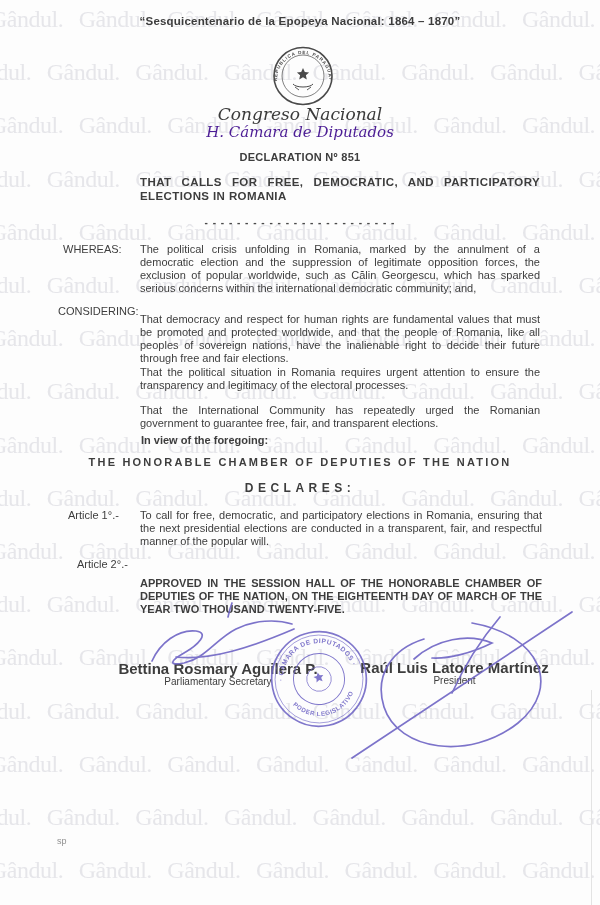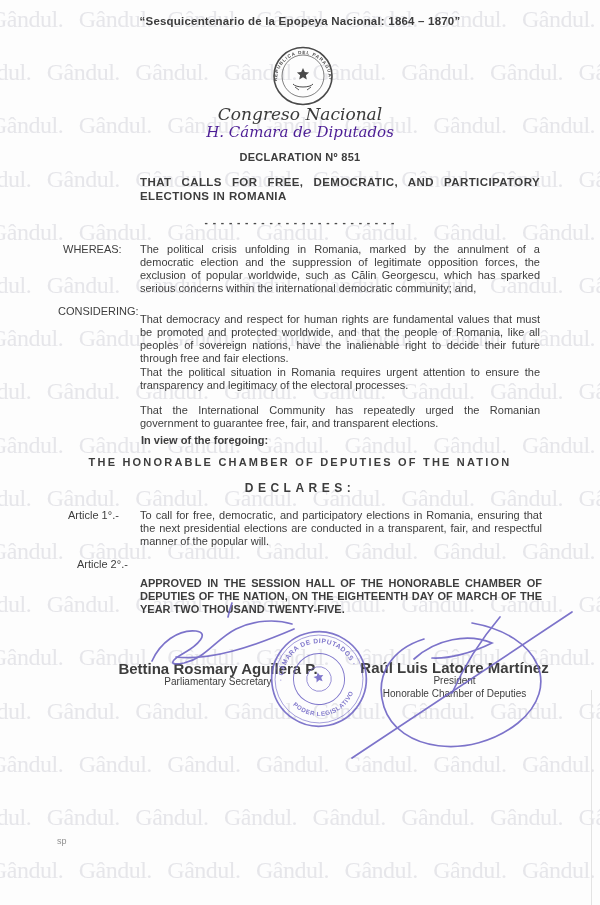--- a/index.html
+++ b/index.html
@@ -116,21 +116,20 @@
     <div class="abs approval">APPROVED IN THE SESSION HALL OF THE HONORABLE CHAMBER OF DEPUTIES OF THE NATION, ON THE EIGHTEENTH DAY OF MARCH OF THE YEAR TWO THOUSAND TWENTY-FIVE.</div>
 
     <div class="abs sig-block" style="left:118px;top:662px;width:200px">
       <div class="sig-name">Bettina Rosmary Aguilera P.</div>
       <div class="sig-title">Parliamentary Secretary</div>
     </div>
 
     <div class="abs sig-block" style="left:352px;top:661px;width:205px">
       <div class="sig-name">Raúl Luis Latorre Martínez</div>
       <div class="sig-title">President</div>
-      <div class="sig-title">Honorable Chamber of Deputies</div>
     </div>
 
     <svg class="abs stamp" width="104" height="104" viewBox="0 0 110 110" style="transform:rotate(-12deg)">
       <circle cx="55" cy="55" r="50" fill="none" stroke="#6f65c5" stroke-width="1.8"></circle>
       <circle cx="55" cy="55" r="46.5" fill="none" stroke="#6f65c5" stroke-width="0.7"></circle>
       <circle cx="55" cy="55" r="27" fill="none" stroke="#6f65c5" stroke-width="1"></circle>
       <path id="stampTop" d="M17,55 A38,38 0 1 1 93,55" fill="none"></path>
       <path id="stampBottom" d="M16,55 A39,39 0 0 0 94,55" fill="none"></path>
       <text font-size="7" font-weight="bold" letter-spacing="0.6" fill="#6f65c5" font-family="Liberation Sans,sans-serif">
         <textPath href="#stampTop" startOffset="50%" text-anchor="middle">· CÁMARA DE DIPUTADOS ·</textPath>

